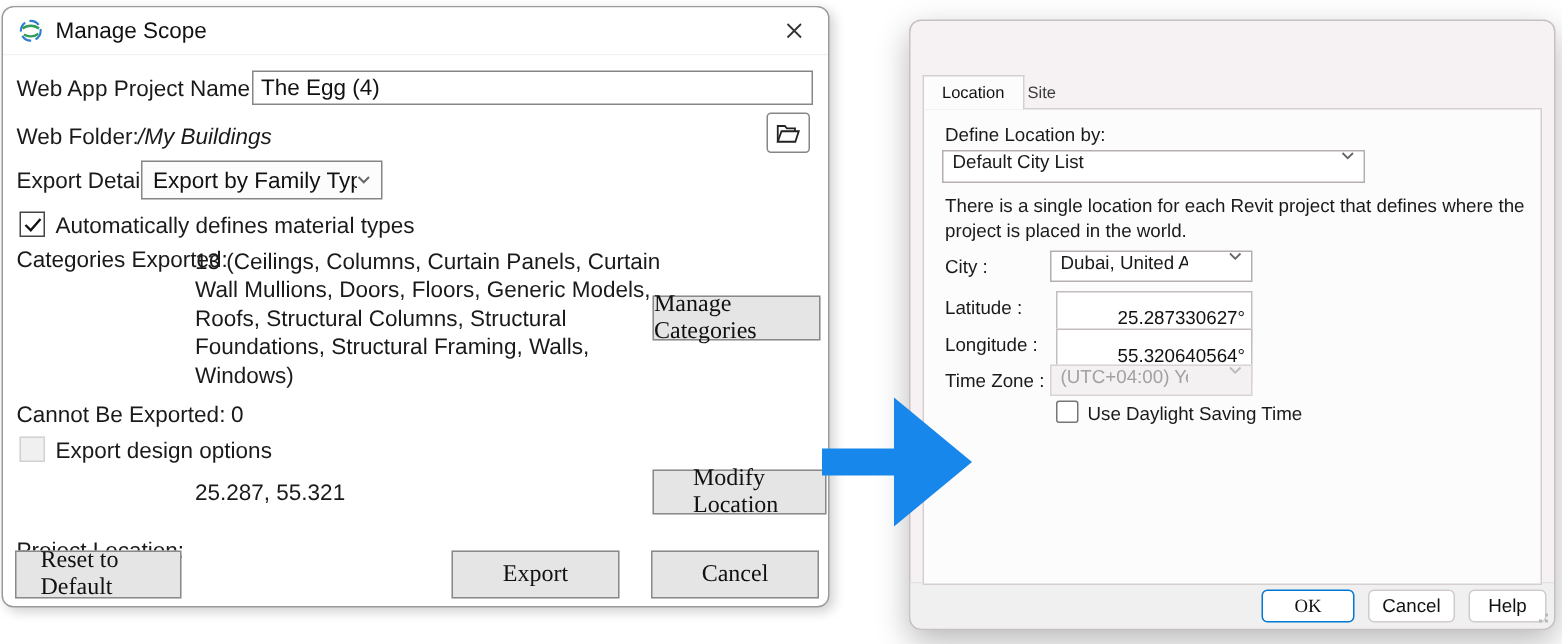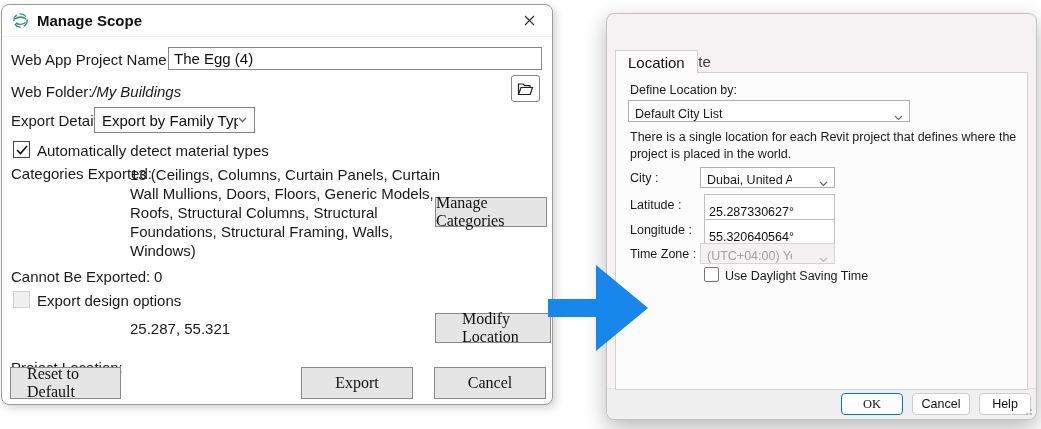--- a/index.html
+++ b/index.html
@@ -9,21 +9,21 @@
 
   
   #manage-scope {
     position:absolute; left:1px; top:4px; width:552px; height:401px;
     background:#ffffff; border:1px solid #9b9b9b; border-radius:8px;
     box-shadow:3px 3px 8px rgba(0,0,0,.18);
     font-size:15px; color:#1a1a1a;
   }
   .ms-titlebar { position:absolute; left:0; top:0; right:0; height:32px;
     display:flex; align-items:center; padding:0 10px; border-bottom:1px solid #f1f1f1;
-    border-radius:8px 8px 0 0; background:#ffffff;font-weight:bold; }
+    border-radius:8px 8px 0 0; background:#ffffff; }
   .ms-title { margin-left:8px; font-size:15px; color:#111; }
   .win-close { margin-left:auto; width:26px; height:22px; display:flex;
     align-items:center; justify-content:center; cursor:pointer; }
   .label { color:#1a1a1a; white-space:nowrap; }
   .ms-input { border:1px solid #868686; background:#fff; font-family:"Liberation Sans",sans-serif;
     font-size:15px; padding:0 5px; color:#111; }
   .combo { display:flex; align-items:center; justify-content:space-between;
     border:1px solid #868686; background:#fcfcfc; padding:0 7px; }
   .combo .combo-text { font-size:15px; color:#111; white-space:nowrap; overflow:hidden; }
   .icon-btn { display:flex; align-items:center; justify-content:center;
@@ -44,32 +44,32 @@
     position:absolute; left:606px; top:13px; width:431px; height:407px;
     background:#f6f1f2; border:1px solid #c8c1c2; border-radius:8px;
     box-shadow:0 8px 22px rgba(0,0,0,.28);
     font-size:12.5px; color:#1a1a1a; z-index:20;
   }
   .ls-titlebar { position:absolute; left:0; top:0; right:0; height:30px;
     background:#f9edef; border-radius:8px 8px 0 0; display:flex; align-items:center;
     padding:0 14px; }
   .ls-title { font-size:13px; color:#222; }
   .tab { position:absolute; top:36px; height:23px; padding:0 12px; display:flex;
-    align-items:center; font-size:15px; cursor:pointer; }
+    align-items:center; font-size:11px; cursor:pointer; }
   .tab.active { background:#fdfcfc; border:1px solid #d5cfd0; border-bottom:none;
     z-index:3; color:#111; }
   .tab.inactive { color:#3c3c3c; }
   .tab-panel { position:absolute; left:8px; top:58px; width:413px; height:318px;
     background:#fdfcfc; border:1px solid #d5cfd0; z-index:2; }
-  .ls-combo { position:absolute; display:flex; align-items:flex-end; justify-content:space-between;
+  .ls-combo { position:absolute; display:flex; align-items:flex-start; justify-content:space-between;
     background:#ffffff; border:1px solid #b5aeaf; padding:0 6px; height:22px;gap:27px; }
   .ls-combo .combo-text { font-size:12.5px; white-space:nowrap; overflow:hidden; }
   .ls-combo.disabled { background:#f3f1f1; border:1px solid #d9d3d4; color:#a2a2a2; }
   .ls-input { position:absolute; border:1px solid #c4bdbe; background:#fff; height:20px;
-    font-family:"Liberation Sans",sans-serif; font-size:12.5px; 
+    font-family:"Liberation Sans",sans-serif; font-size:12.5px; text-align:right;
     padding:17px 4px; color:#111; }
   .ls-label { position:absolute; font-size:12.5px; color:#1a1a1a; white-space:nowrap; }
   .ls-footer { position:absolute; left:0; right:0; bottom:0; height:31px;
     background:#f0f0f0; border-top:1px solid #e2e2e2; border-radius:0 0 8px 8px; }
   .ls-btn { position:absolute; top:4px; height:22px; display:flex; align-items:center;
     justify-content:center; background:#fff; border:1px solid #d1cbcc; border-radius:4px;
     font-size:12.5px; color:#111; cursor:pointer; font-family:"Liberation Sans",sans-serif; }
   .ls-btn.primary { border:1px solid #0078d4;font-family:Liberation Serif, serif; }
   .ls-check { position:absolute; width:15px; height:15px; border:1px solid #767676;
     border-radius:2px; background:#fff; cursor:pointer; }
@@ -121,21 +121,21 @@
     </span>
   </div>
 
   <div class="checkbox abs" style="left:11px; top:136px; width:17px; height:17px;">
     <span style="display:flex;">
       <svg width="12" height="10" viewBox="0 0 12 10">
           <polyline points="1,5 4.5,8.5 11,1" fill="none" stroke="#111" stroke-width="1.6"></polyline>
         </svg>
     </span>
   </div>
-  <span class="label abs" style="left:35px; top:137px;">Automatically detect material types</span>
+  <span class="label abs" style="left:35px; top:137px;">Automatically defines material types</span>
 
   <span class="label abs" style="left:9px; top:160px;">Categories Exported:</span>
   <div class="label abs wrapval" style="left:128px; top:160px; width:316px; white-space:normal;">13 (Ceilings, Columns, Curtain Panels, Curtain Wall Mullions, Doors, Floors, Generic Models, Roofs, Structural Columns, Structural Foundations, Structural Framing, Walls, Windows)</div>
 
   <div class="ws-btn" style="left:433px; top:192px; width:112px; height:30px;">Manage Categories</div>
 
   <span class="label abs" style="left:9px; top:263px;">Cannot Be Exported:</span>
   <span class="label abs" style="left:152px; top:263px;">0</span>
 
   <div class="checkbox disabled abs" style="left:11px; top:286px; width:17px; height:17px;"></div>

